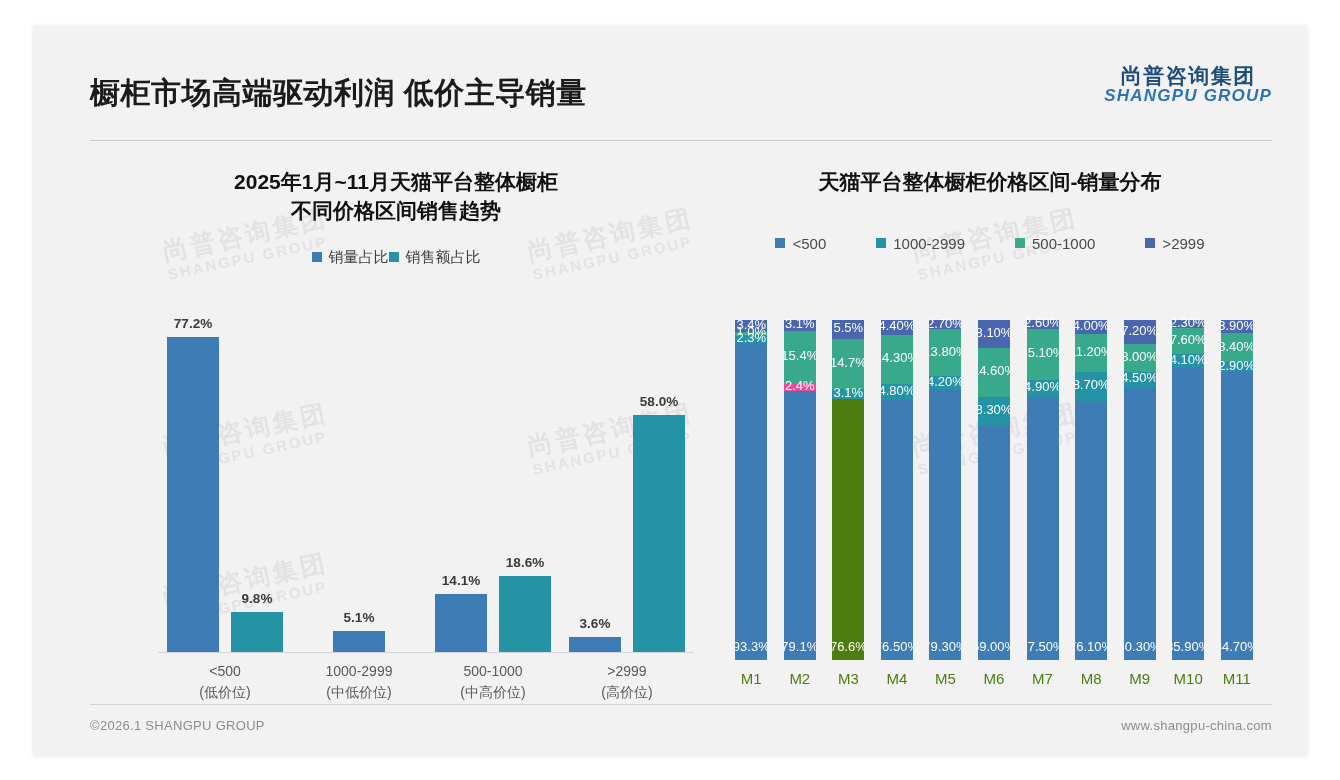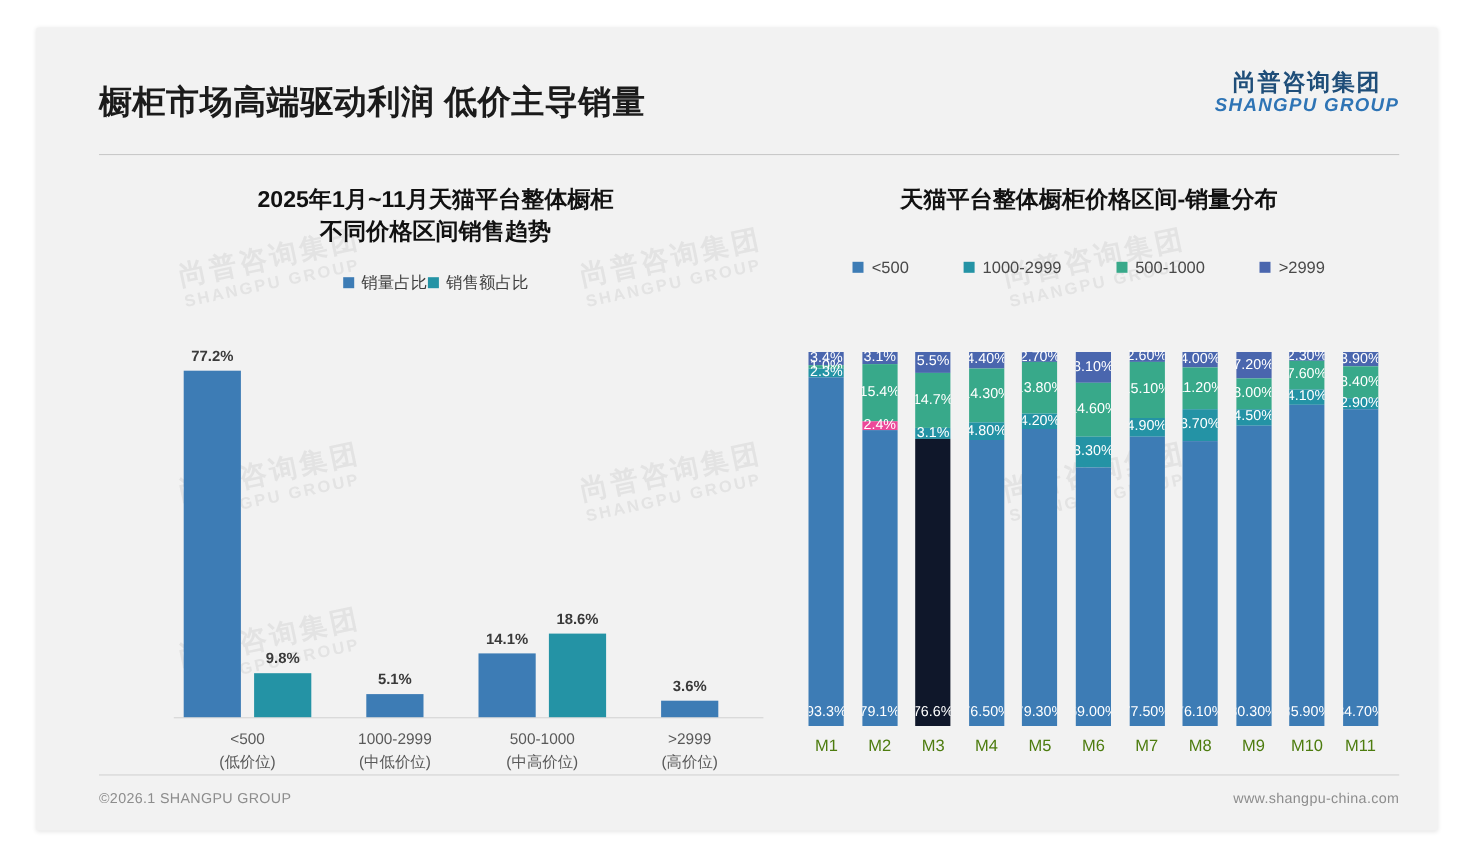--- a/index.html
+++ b/index.html
@@ -316,20 +316,24 @@
             <div class="lcat" style="left: calc(50% - 80px);">
               <div>500-1000</div>
               <div>(中高价位)</div>
             </div>
           </div>
           <div class="lgroup" style="left: 75%; width: 25%;">
             <div class="lbar-wrap">
               <div class="lbar-label" style="bottom: calc(4.23529% + 6px);">3.6%</div>
               <div class="lbar" style="height: 4.23529%; background: rgb(61, 124, 181);"></div>
             </div>
+            <div class="lbar-wrap">
+              <div class="lbar-label" style="bottom: calc(68.2353% + 6px);">58.0%</div>
+              <div class="lbar" style="height: 68.2353%; background: rgb(36, 147, 165);"></div>
+            </div>
             <div class="lcat" style="left: calc(50% - 80px);">
               <div>&gt;2999</div>
               <div>(高价位)</div>
             </div>
           </div>
         </div>
     </div>
   </div>
 
   <div class="panel" id="panel-right">
@@ -392,21 +396,21 @@
             <div class="sbar">
               <div class="sseg short" style="height: 5.50551%; background: rgb(74, 102, 174);">
                 <div class="sseg-label">5.5%</div>
               </div>
               <div class="sseg short" style="height: 14.7147%; background: rgb(56, 169, 138);">
                 <div class="sseg-label">14.7%</div>
               </div>
               <div class="sseg short" style="height: 3.1031%; background: rgb(36, 147, 165);">
                 <div class="sseg-label">3.1%</div>
               </div>
-              <div class="sseg tall" style="height: 76.6767%; background: #0f172a; padding-left: 24px;">
+              <div class="sseg tall" style="height: 76.6767%; background: #4d7c0f; padding-left: 24px;">
                 <div class="sseg-label">76.6%</div>
               </div>
             </div>
             <div class="scat">M3</div>
           </div>
           <div class="sbar-col" style="left: 27.2727%; width: 9.09091%;">
             <div class="sbar">
               <div class="sseg short" style="height: 4.4%; background: rgb(74, 102, 174);">
                 <div class="sseg-label">4.40%</div>
               </div>

